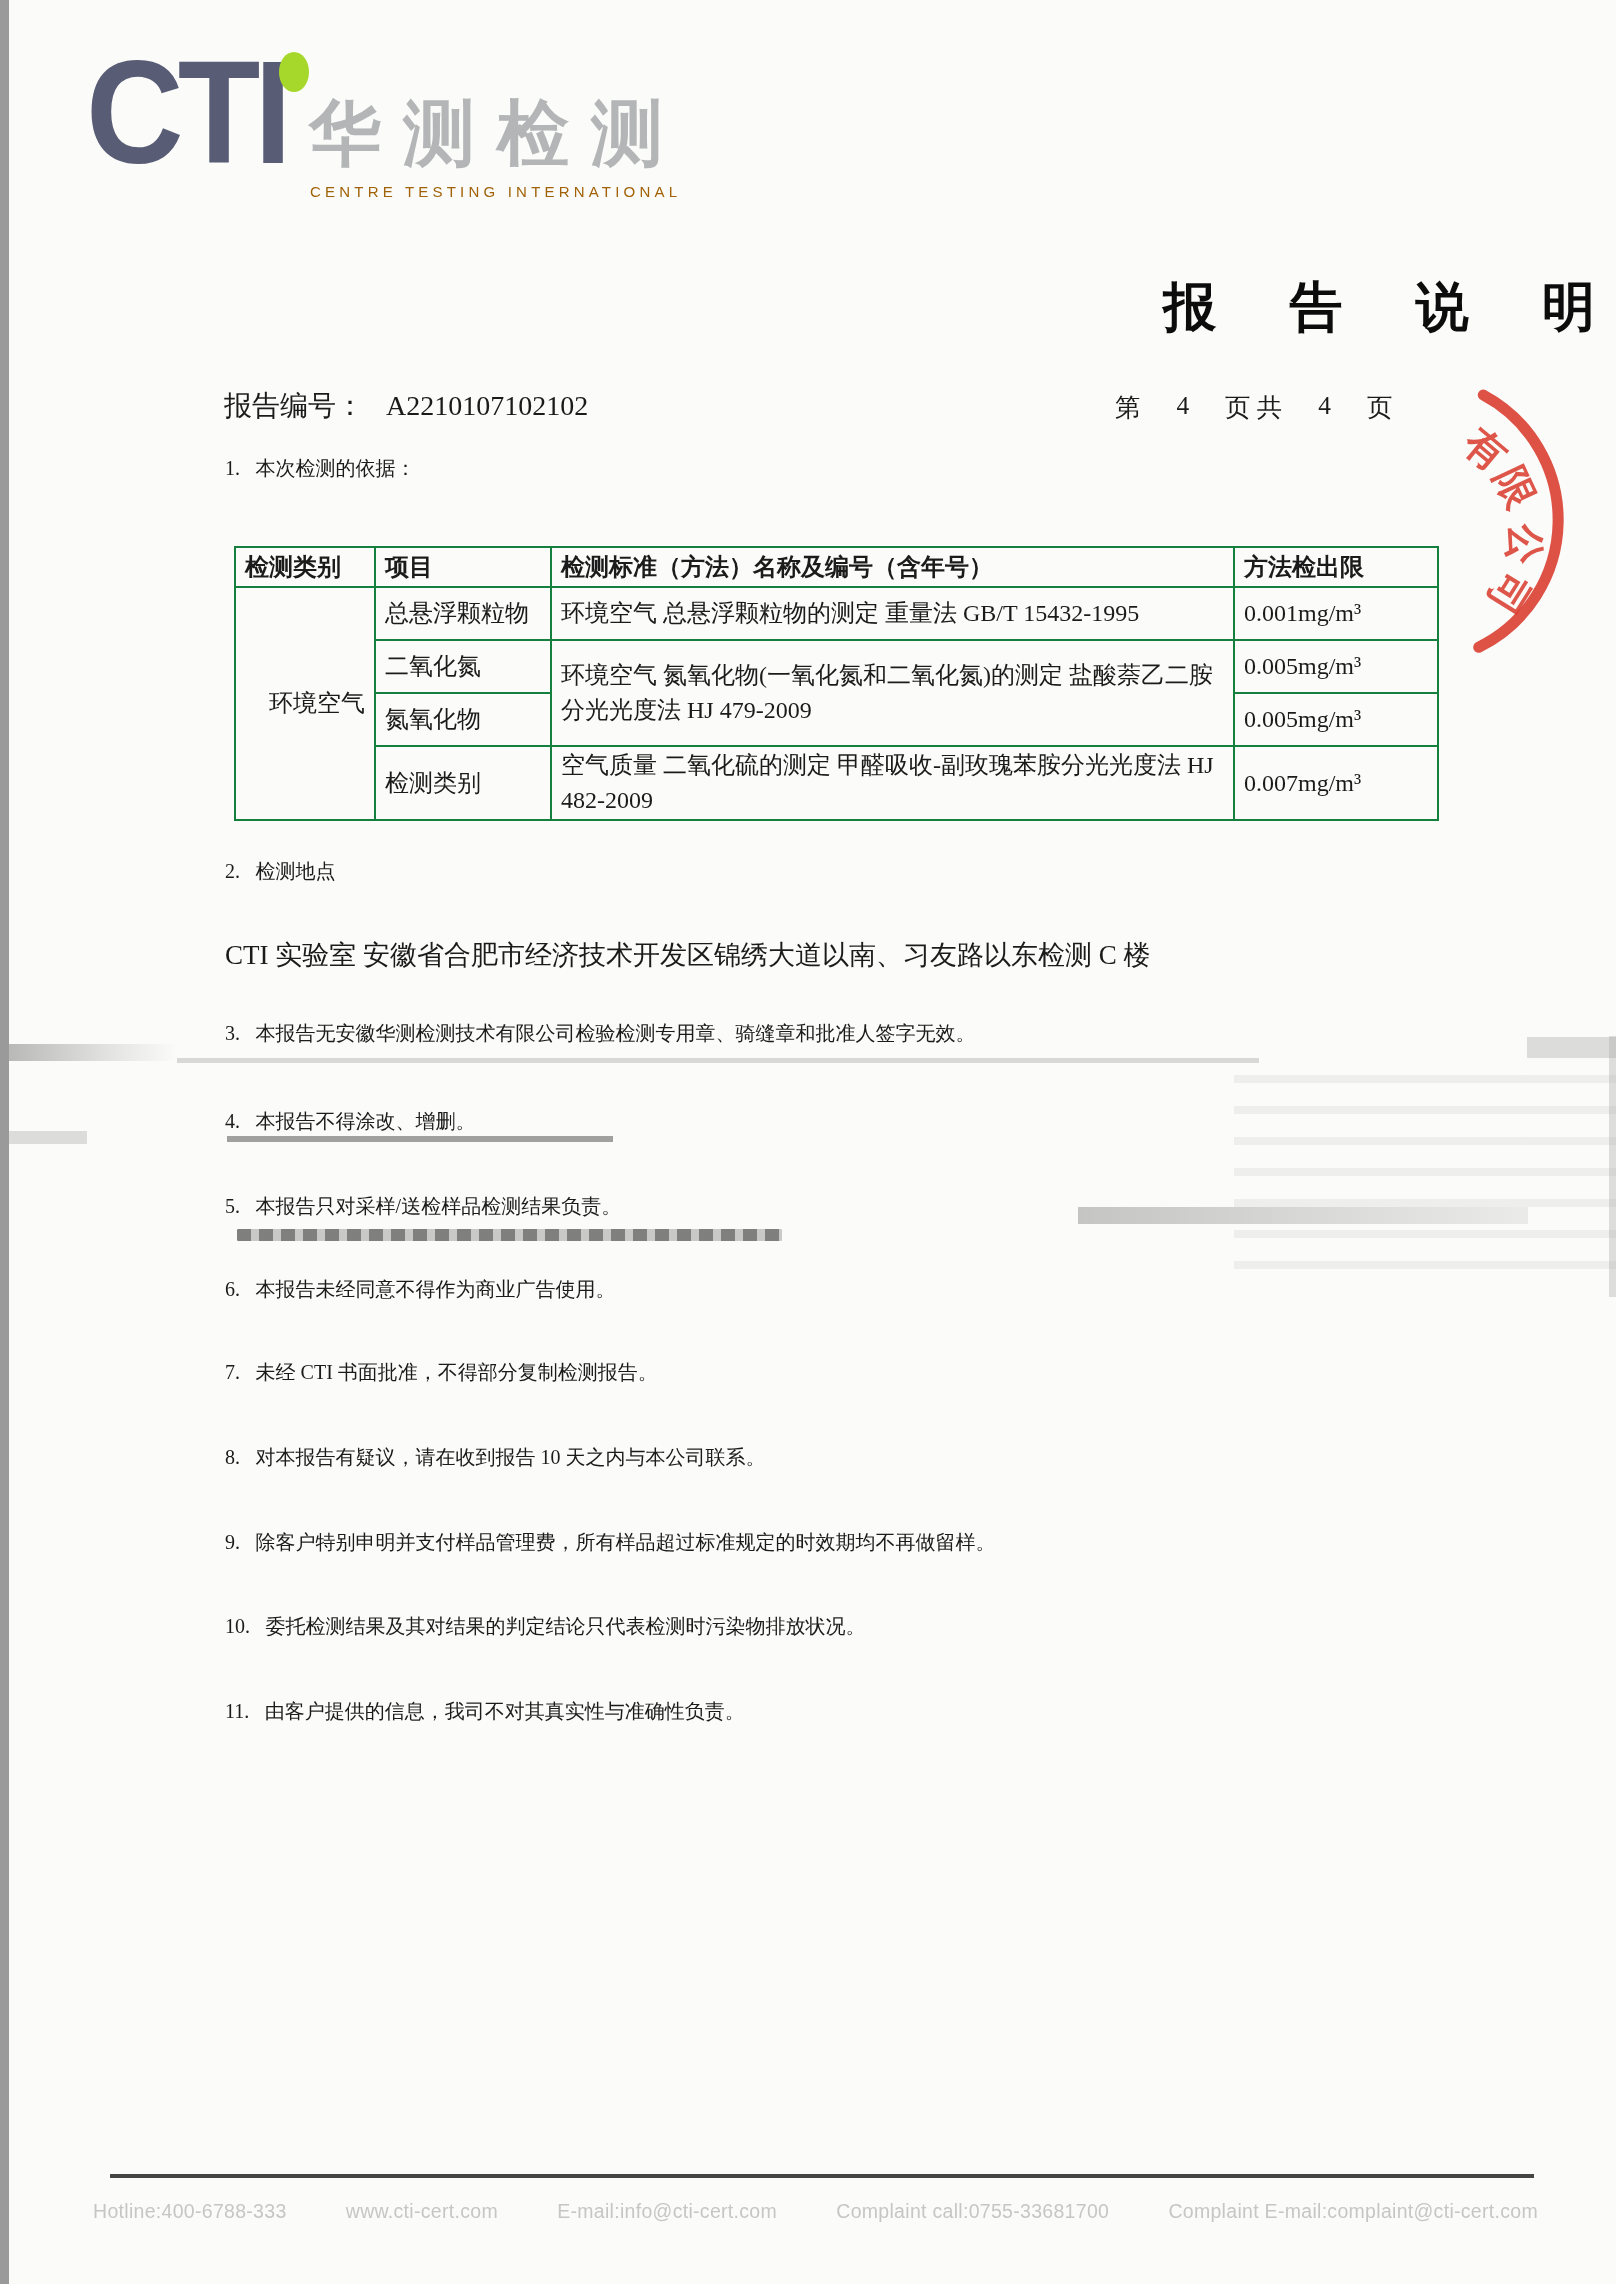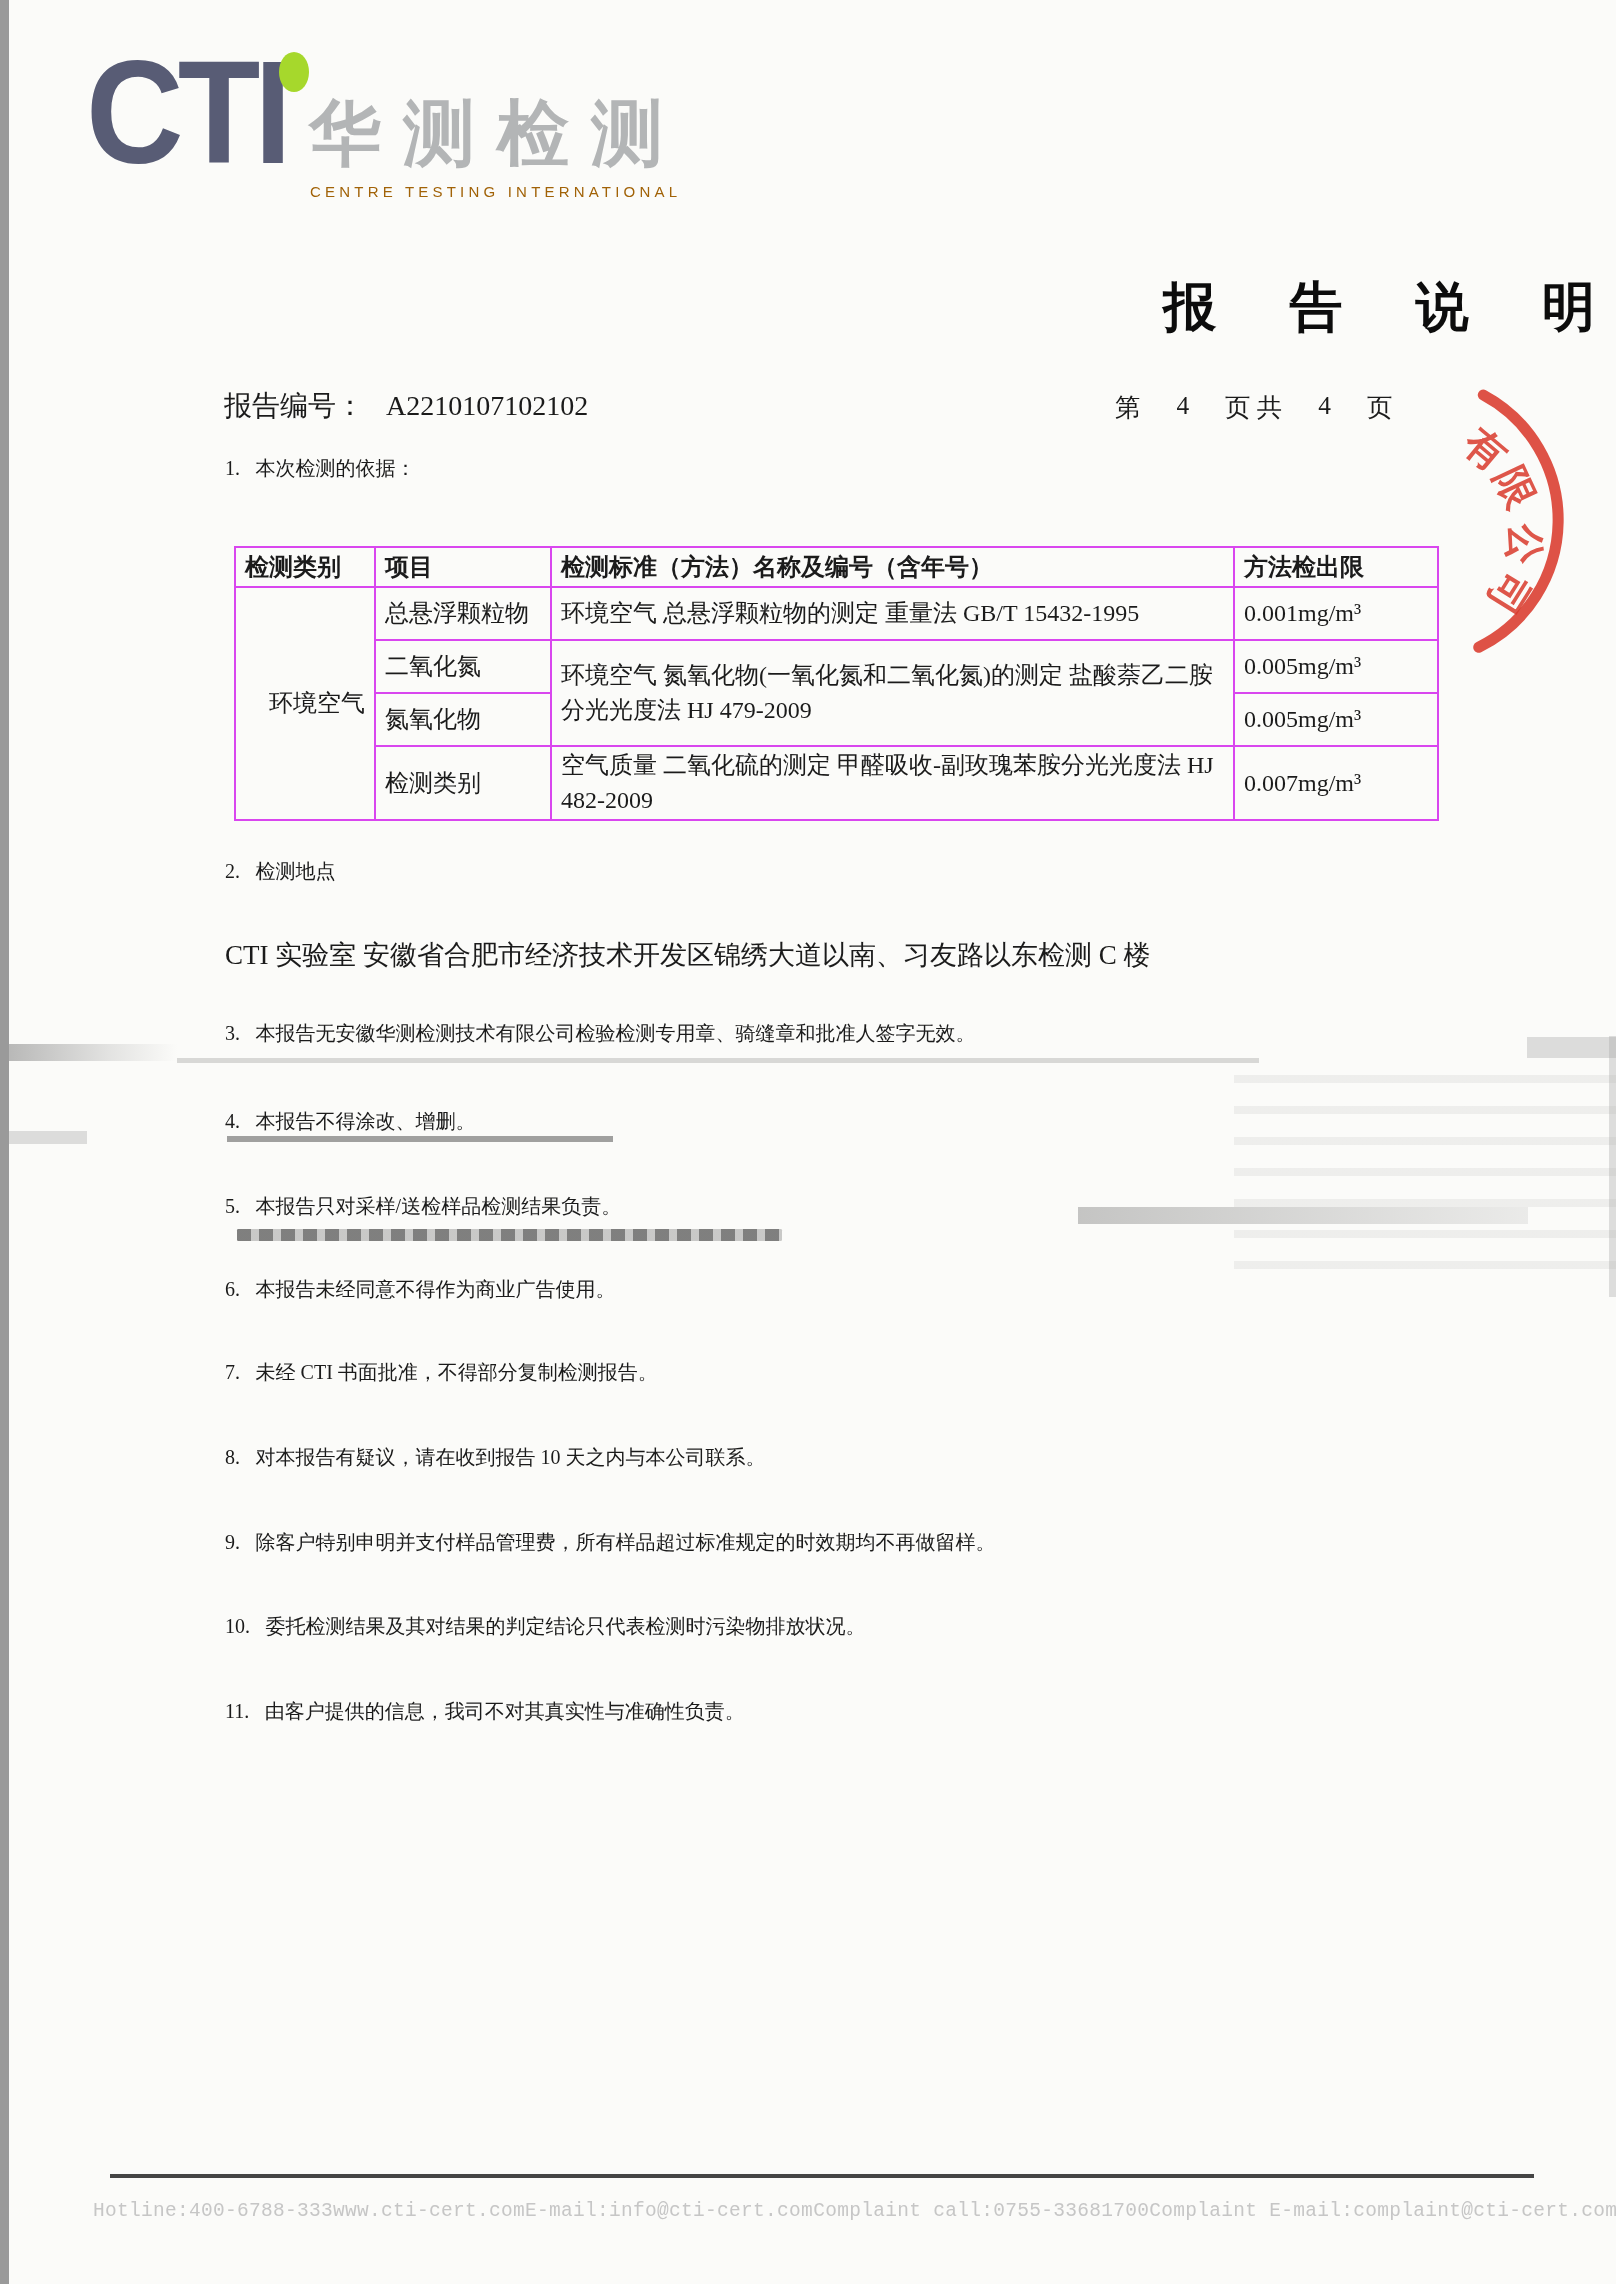--- a/index.html
+++ b/index.html
@@ -26,21 +26,21 @@
 
   
   .item{position:absolute;left:216px;font-size:20px;white-space:nowrap;}
   .item .no{display:inline-block;margin-right:15.6px;}
   .loc-line{position:absolute;left:216px;top:937px;font-size:27px;white-space:nowrap;}
   .end-marker{position:absolute;left:0;top:1783px;width:100%;text-align:center;font-size:27px;}
 
   
   .dtable{position:absolute;left:225px;top:546px;width:1203px;border-collapse:collapse;
           table-layout:fixed;font-size:24px;}
-  .dtable th,.dtable td{border:2px solid #d946ef;padding:1.3px 9px;vertical-align:middle;line-height:1.45;}
+  .dtable th,.dtable td{border:2px solid #15803d;padding:1.3px 9px;vertical-align:middle;line-height:1.45;}
   .dtable th{font-weight:bold;text-align:left;}
   .dtable td{font-weight:normal;text-align:left;}
   .dtable .cat{text-align:right;}
   col.c1{width:140px}col.c2{width:176px}col.c3{width:683px}col.c4{width:204px}
 
   
   .stamp{position:absolute;left:1421px;top:375px;width:195px;height:352px;}
   .stamp text{font-family:"Liberation Serif",serif;font-weight:bold;}
 
   
@@ -55,21 +55,21 @@
   .sm6{left:218px;top:1136px;width:386px;height:5.9px;background:rgba(70,70,70,.50);}
   .sm7{left:228px;top:1229px;width:545px;height:11.7px;border-radius:1.3px;
        background:repeating-linear-gradient(90deg,rgba(45,45,45,.60) 0 14.3px,rgba(95,95,95,.32) 14.3px 22px);}
   .sm8{left:1069px;top:1207px;width:450px;height:17px;
        background:linear-gradient(90deg,rgba(115,115,115,.40),rgba(160,160,160,.18));}
   .sm9{left:1600px;top:1036px;width:7.8px;height:261px;background:rgba(165,165,165,.35);}
 
   
   .foot-line{position:absolute;left:101px;top:2174px;width:1424px;height:3.9px;background:#454545;}
   .footer{position:absolute;left:84px;top:2200px;width:1445px;display:flex;justify-content:space-between;
-          font-family:Liberation Mono, monospace;font-size:19.5px;color:#c6c6c6;letter-spacing:0.3px;white-space:nowrap;}
+          font-family:Liberation Sans, sans-serif;font-size:19.5px;color:#c6c6c6;letter-spacing:0.3px;white-space:nowrap;}
 </style>
 </head>
 <body>
 
 <div class="page">
 
   <div class="logo">
     <div class="cti">CTI</div>
     <div class="cti-dot"></div>
     <div class="logo-cn">华测检测</div>

